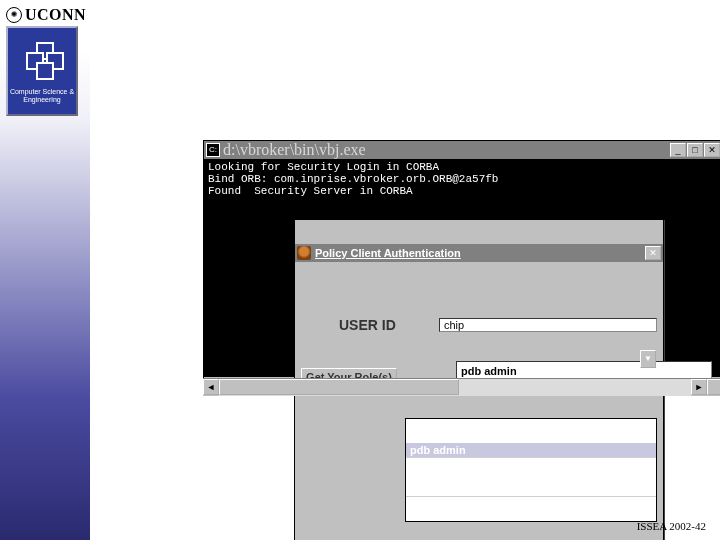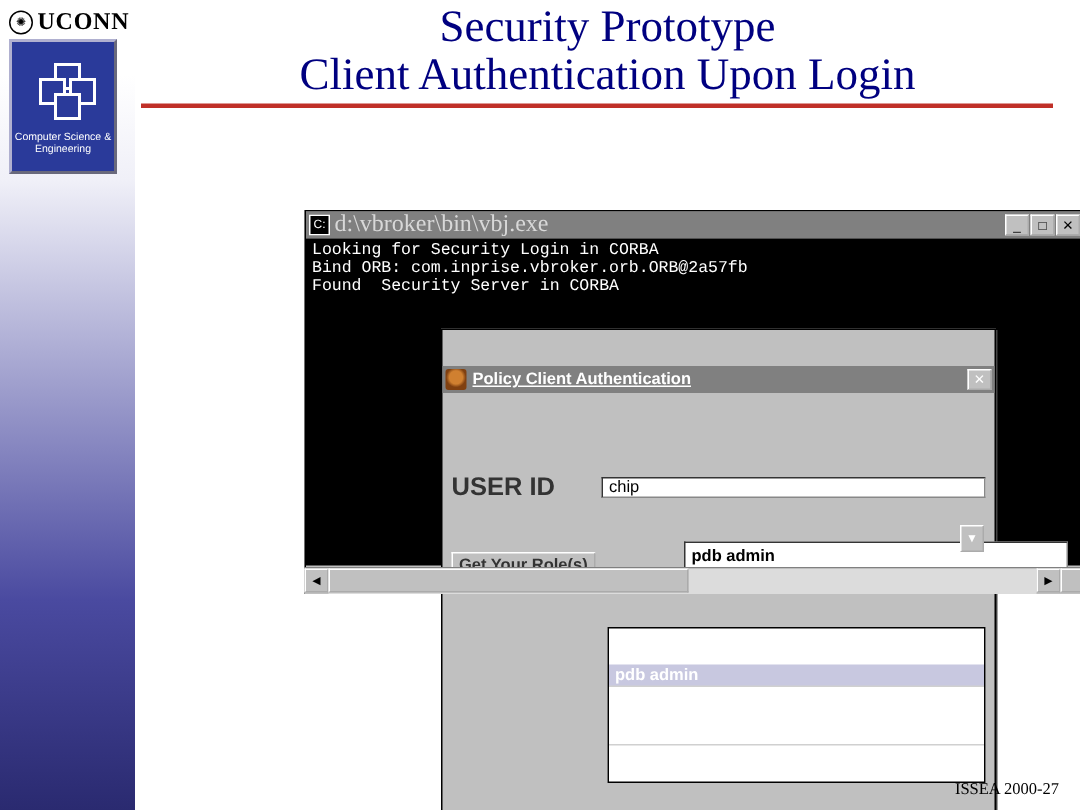--- a/index.html
+++ b/index.html
@@ -186,34 +186,35 @@
   .dlg-close {
     width: 16px; height: 14px;
     background: #c0c0c0;
     border: 1px outset #fff;
     font-size: 9px; text-align: center; line-height: 12px;
   }
   .dlg-body { padding: 4px 6px 2px 6px; }
   .dlg-row { display: flex; align-items: center; margin-bottom: 6px; height: 22px; }
   .dlg-label {
     width: 100px;
-    font-size: 17px;
+    font-size: 14px;
     font-weight: bold;
     color: #333;
+    margin-left: 38px;
   }
   .dlg-button-label {
     width: 96px;
     padding: 2px 4px;
     font-size: 11px;
     font-weight: bold;
     color: #333;
     background: #c0c0c0;
     border: 1px outset #fff;
     margin-right: 4px;
-    text-align: left;
+    text-align: center;
   }
   .dlg-input {
     flex: 1;
     height: 14px;
     border: 1px inset #888;
     background: #fff;
     font-size: 11px;
     padding: 2px 4px;
     font-family: Tahoma, Arial, sans-serif;
   }
@@ -270,25 +271,20 @@
         <div class="cube" style="left:14px;top:0"></div>
         <div class="cube" style="left:4px;top:10px"></div>
         <div class="cube" style="left:24px;top:10px"></div>
         <div class="cube" style="left:14px;top:20px"></div>
       </div>
       <div class="dept-text">Computer Science &amp; Engineering</div>
     </div>
   </div>
 
   <div class="main-col">
-    <div class="title-block">
-      <div class="title-line">Security Prototype</div>
-      <div class="title-line">Client Authentication Upon Login</div>
-      <div class="title-rule"></div>
-    </div>
 
     <div class="console-area">
       <div class="win-outer">
         <div class="win-titlebar">
           <div class="win-title-icon">C:</div>
           <div class="win-titletext">d:\vbroker\bin\vbj.exe</div>
           <div class="win-btns">
             <div class="win-btn">_</div>
             <div class="win-btn">□</div>
             <div class="win-btn">✕</div>
@@ -327,16 +323,16 @@
           <div class="scroll-btn">◄</div>
           <div class="scroll-track">
             <div class="scroll-thumb"></div>
           </div>
           <div class="scroll-btn">►</div>
           <div class="scroll-corner"></div>
         </div>
       </div>
     </div>
 
-    <div class="footer">ISSEA 2000-27</div>
+    <div class="footer">ISSEA 2002-42</div>
   </div>
 
 </div>
 
 </body></html>

